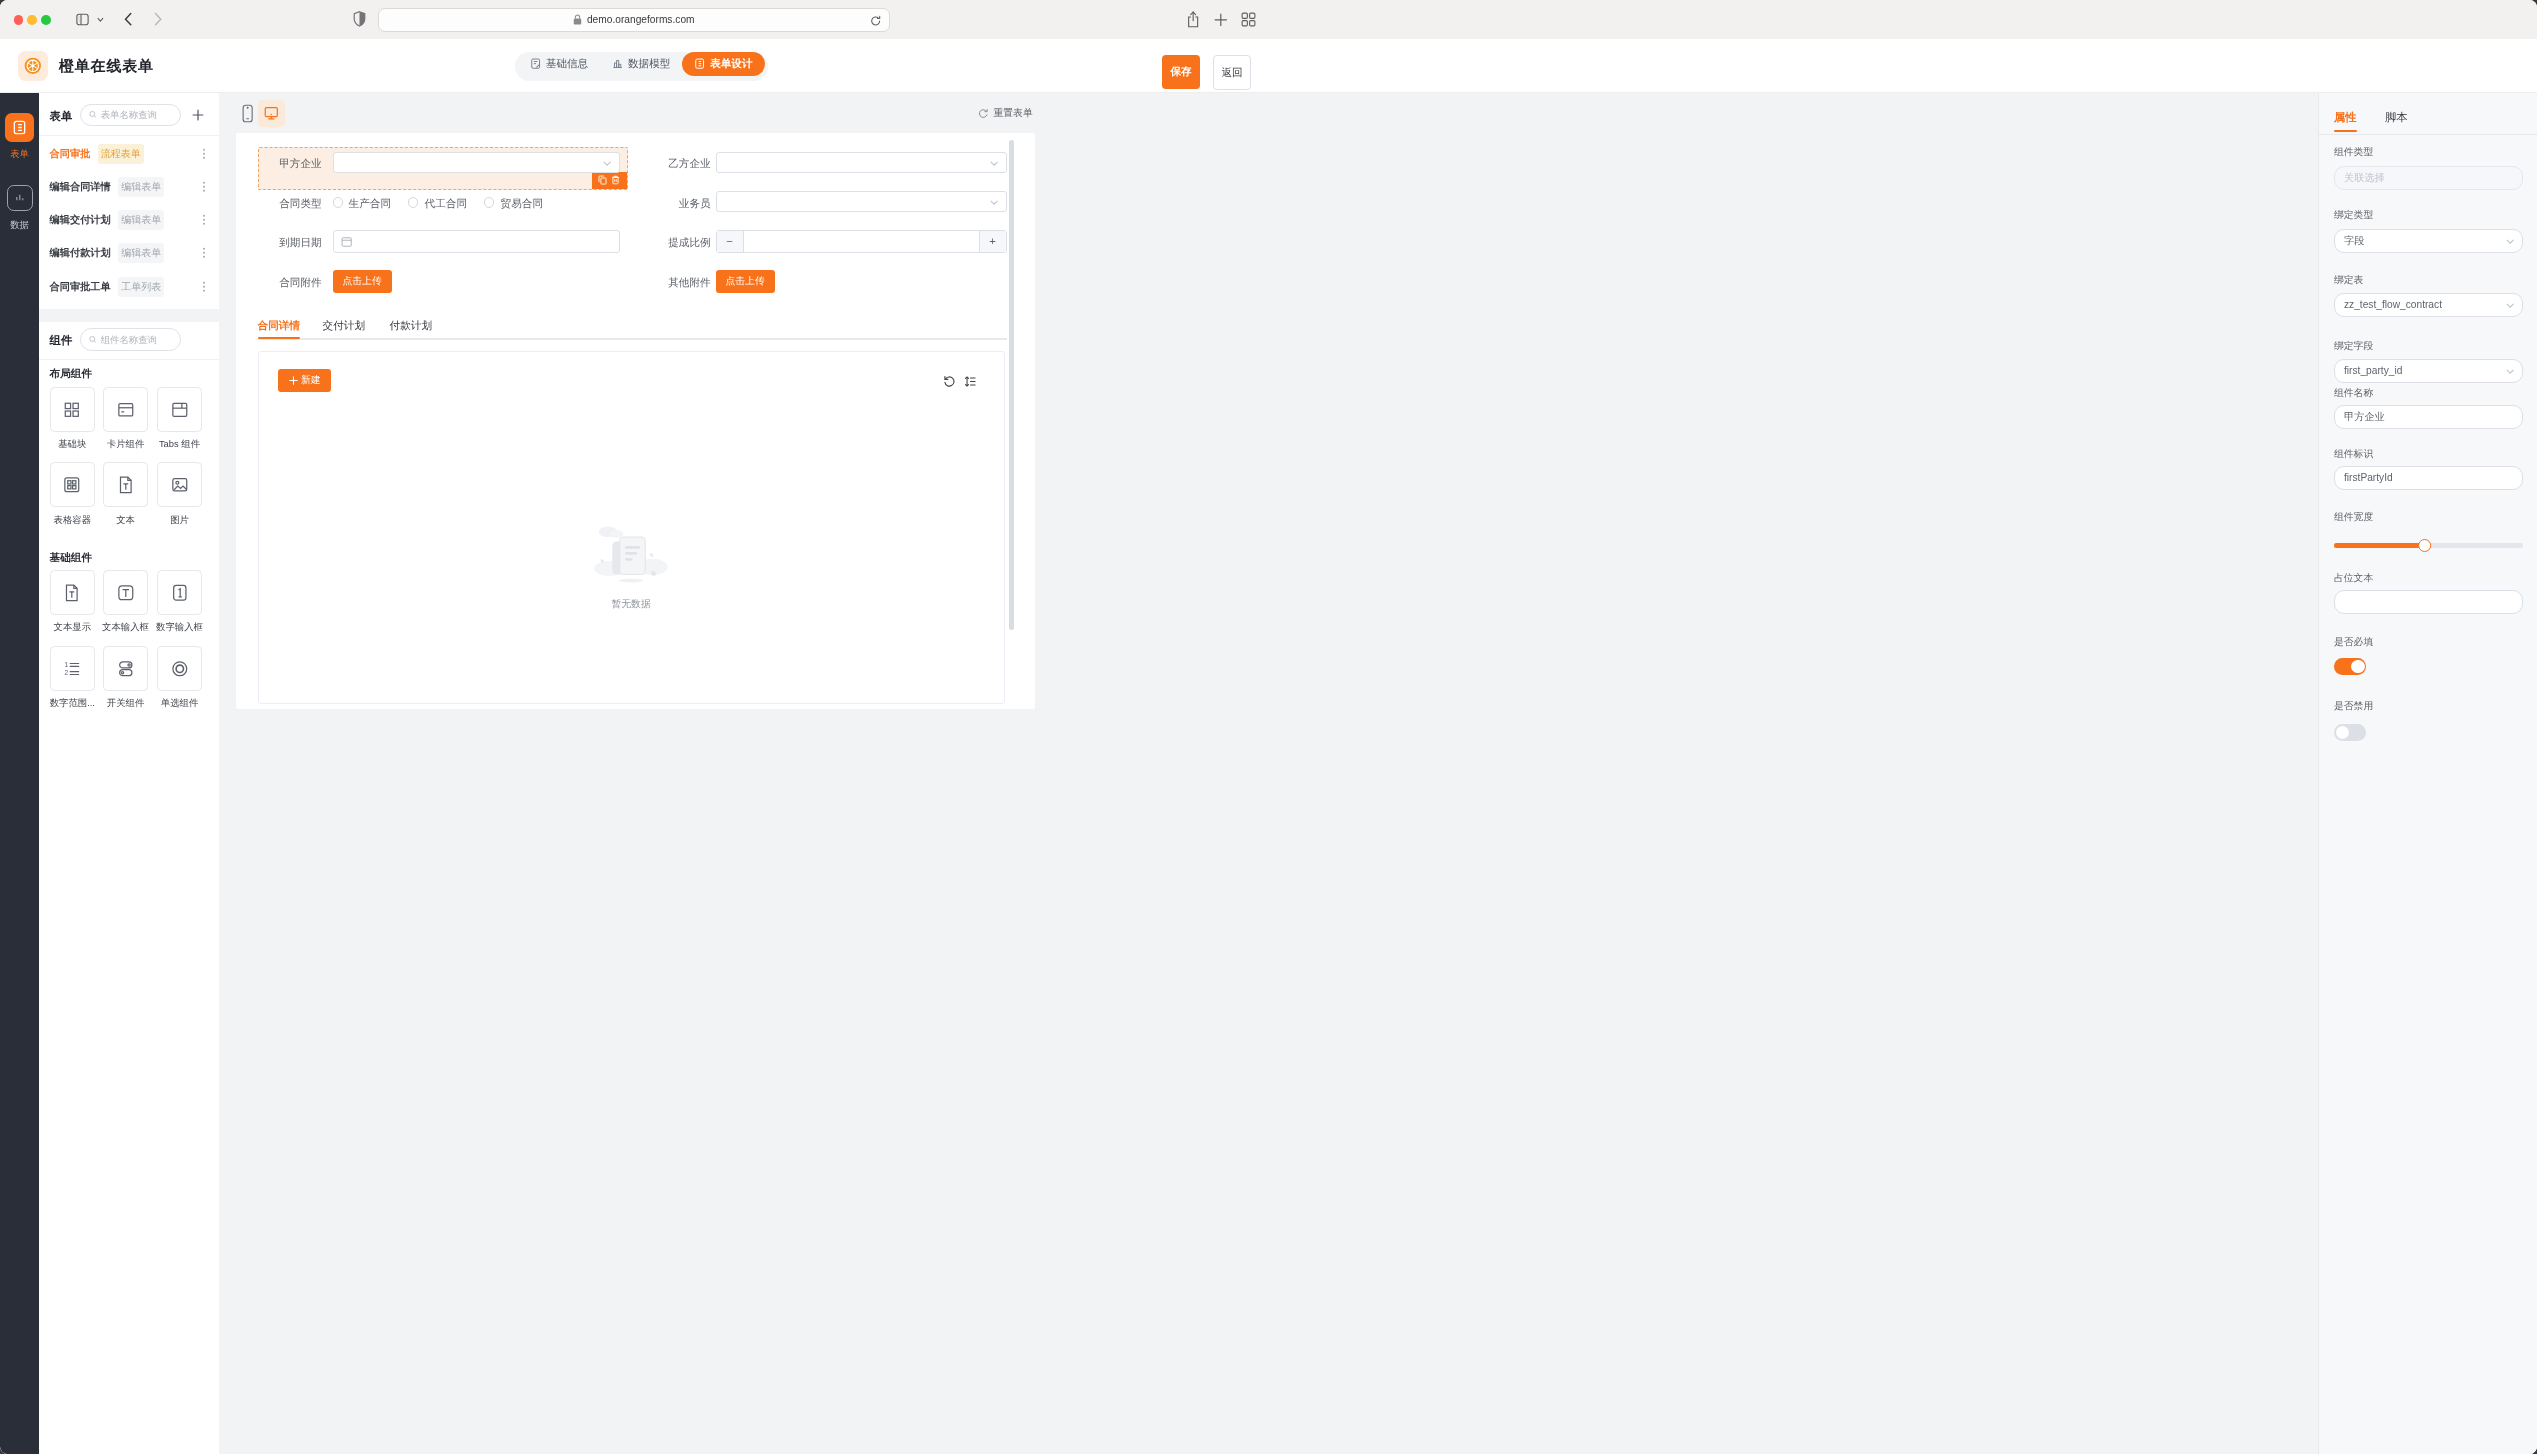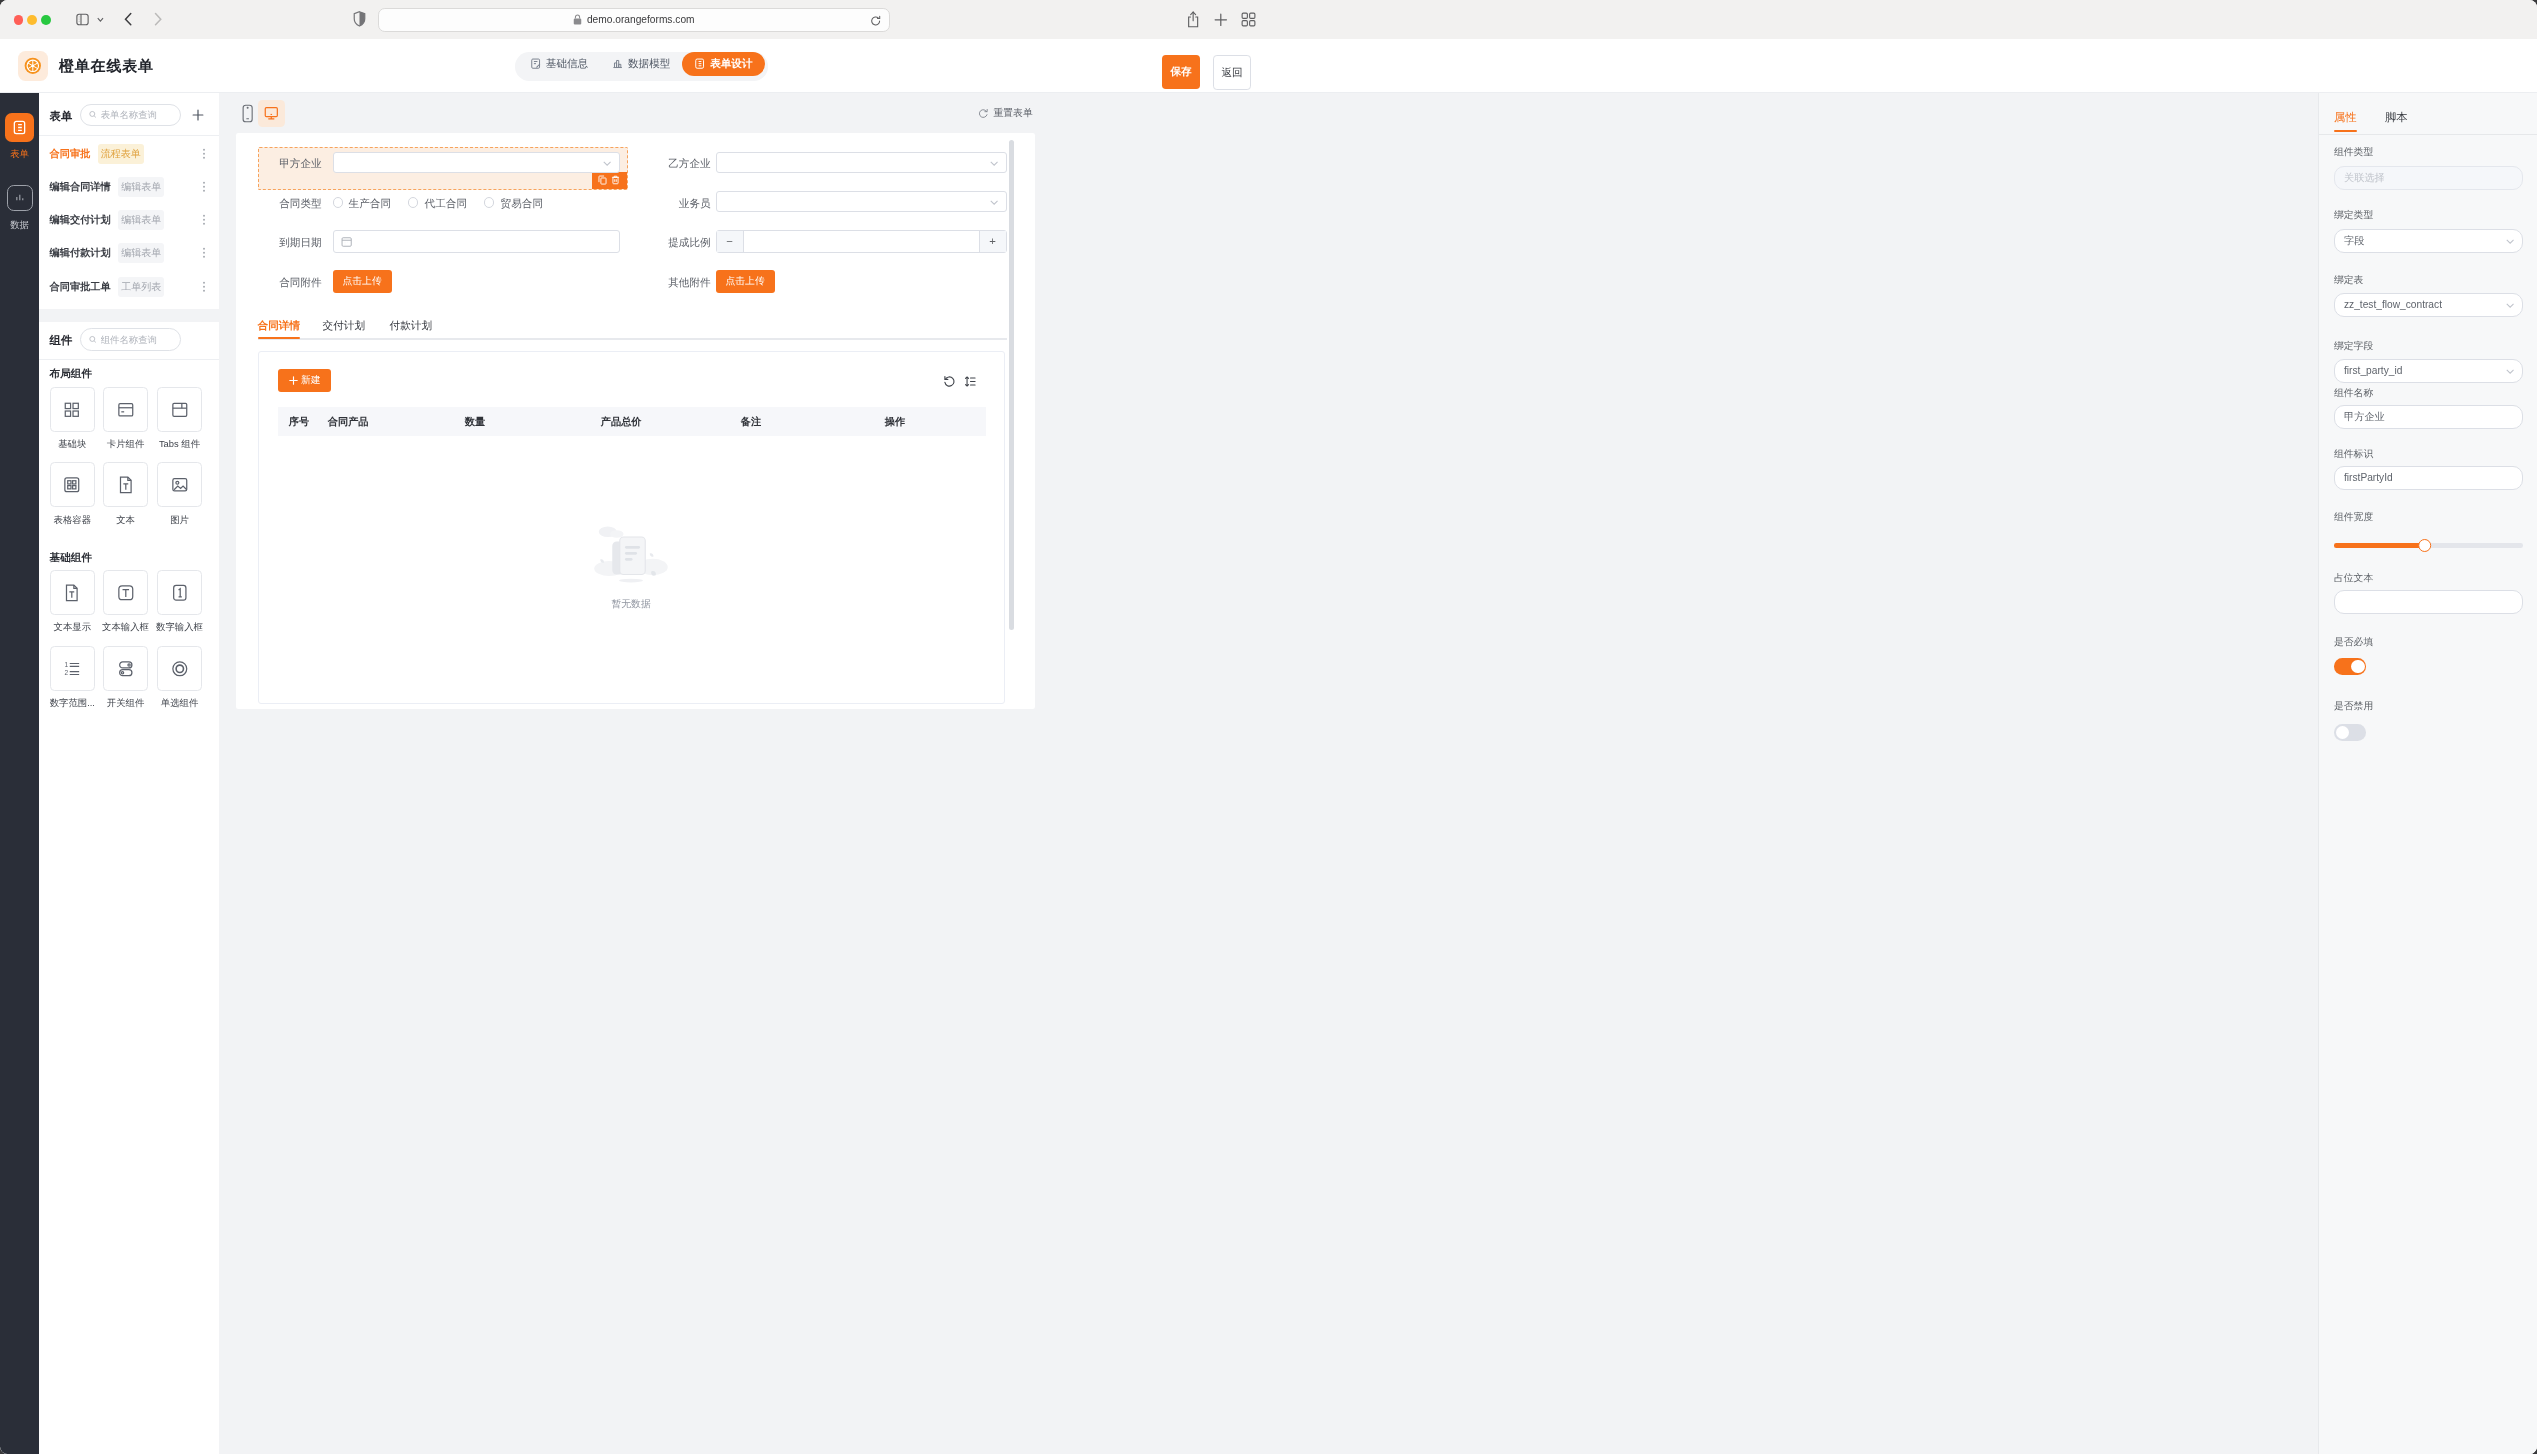--- a/index.html
+++ b/index.html
@@ -65,21 +65,21 @@
 .tabtrack{position:absolute;left:22px;top:205px;width:749px;height:1.5px;background:#E7E9ED}
 .tabseg{position:absolute;left:22px;top:204px;width:42px;height:2.3px;background:#F7721B;border-radius:1.5px}
 .tcard{position:absolute;left:22px;top:218px;width:747px;height:353px;border:0.8px solid #EBEEF5;border-radius:3px;background:#fff}
 .btn-new{position:absolute;left:19.6px;top:17.3px;width:53px;height:22.6px;background:#F7721B;border:none;border-radius:3px;color:#fff;font-size:9.8px;cursor:pointer;display:flex;align-items:center;justify-content:center;gap:3px;font-family:inherit}
 .thead{position:absolute;left:19.6px;top:55px;width:708px;height:29px;background:#F6F7FA;display:grid;grid-template-columns:39px 137px 136px 140px 144px 1fr;align-items:center;padding-left:10.6px;font-size:10.2px;font-weight:700;color:#2F3238}
 .emptytxt{position:absolute;left:0;right:0;top:246px;text-align:center;font-size:9.8px;color:#9095A0}
 .vscroll{position:absolute;left:773px;top:6.8px;width:5.3px;height:490px;border-radius:3px;background:#D9DCE1;cursor:pointer}
 
 .props{position:absolute;right:0;top:0;bottom:0;width:219px;background:#F7F8F9;border-left:0.8px solid #E7E9EC}
 .ptab{position:absolute;top:16.6px;font-size:11.3px;color:#33363C;cursor:pointer}
-.ptab.active{color:#F7721B;font-weight:400}
+.ptab.active{color:#F7721B;font-weight:700}
 .ptabseg{position:absolute;left:15px;top:37px;width:22.6px;height:2.3px;background:#F7721B;border-radius:1.5px}
 .pdiv{position:absolute;left:0;right:0;top:41px;height:0.8px;background:#E6E8EA}
 .plabel{position:absolute;left:15px;font-size:9.8px;color:#5C6066}
 .pfield{position:absolute;left:15px;width:189px;height:24px;background:#fff;border:0.8px solid #DCDFE6;border-radius:10px;font-size:10.2px;color:#5F646C;line-height:22.6px;padding-left:9px}
 .pfield.disabled{background:#F5F7FA;border-color:#E4E7ED;color:#BFC3CA}
 .pfield .chev{position:absolute;right:7.5px;top:9px}
 .slider{position:absolute;left:15px;top:450px;width:189px;height:4.5px;border-radius:2.3px;background:#E4E6EB;cursor:pointer}
 .slfill{height:4.5px;border-radius:2.3px;background:#F7721B}
 .slknob{position:absolute;top:-4.5px;width:13.6px;height:13.6px;border-radius:50%;background:#fff;border:1.5px solid #F7721B;transform:translateX(-6.8px)}
 .toggle{position:absolute;left:15px;width:32px;height:16.6px;border-radius:8.3px;cursor:pointer}
@@ -518,28 +518,20 @@
                 <path d="M3.2 5.5a6 6 0 1 1-.7 4.2"></path>
                 <path d="M2.5 2v3.8h3.8"></path>
               </svg>
             </span>
           <span class="abs" style="right:27px;top:23.4px">
               <svg width="13" height="13" viewBox="0 0 17 17" fill="none" stroke="#3F434A" stroke-width="1.4" stroke-linecap="round">
                 <path d="M4 2.5v12M2 4.5l2-2 2 2M2 12.5l2 2 2-2"></path>
                 <path d="M8.5 4h6M8.5 8.5h6M8.5 13h6"></path>
               </svg>
             </span>
-          <div class="thead">
-            <span>序号</span>
-            <span>合同产品</span>
-            <span>数量</span>
-            <span>产品总价</span>
-            <span>备注</span>
-            <span>操作</span>
-          </div>
           <div class="abs" style="left:50%;top:167px;transform:translateX(-50%)">
             <svg width="83" height="75" viewBox="0 0 110 100" fill="none">
               <ellipse cx="24" cy="17" rx="12" ry="7" fill="#F0F1F4"></ellipse>
                 <ellipse cx="36" cy="20" rx="9" ry="5" fill="#F3F4F6"></ellipse>
               <ellipse cx="26" cy="66" rx="20" ry="10" fill="#F3F4F6"></ellipse>
                 <ellipse cx="84" cy="64" rx="20" ry="11" fill="#F3F4F6"></ellipse>
               <rect x="30" y="30" width="16" height="44" rx="6" fill="#E6E8EC"></rect>
               <rect x="40" y="24" width="34" height="50" rx="5" fill="#F4F5F7" stroke="#E4E6EA" stroke-width="1.5"></rect>
               <rect x="47" y="36" width="20" height="3.5" rx="1.75" fill="#DFE2E7"></rect>
               <rect x="47" y="44" width="16" height="3.5" rx="1.75" fill="#DFE2E7"></rect>

